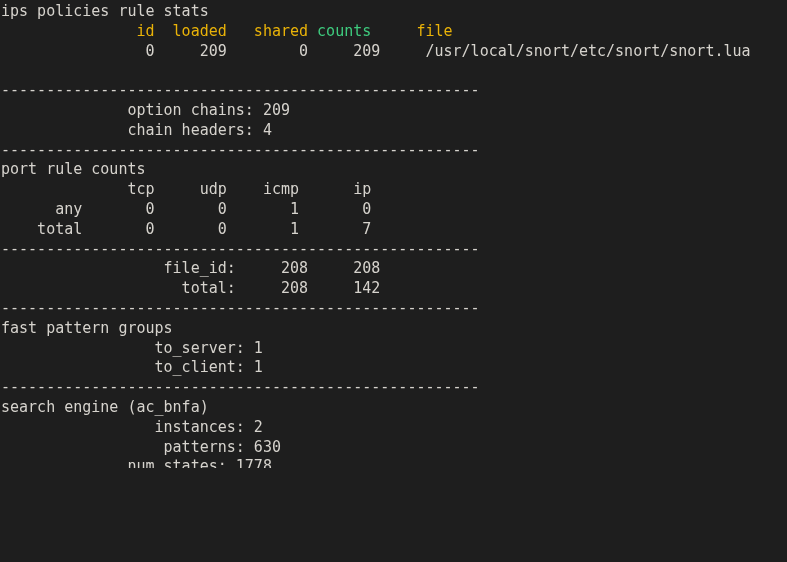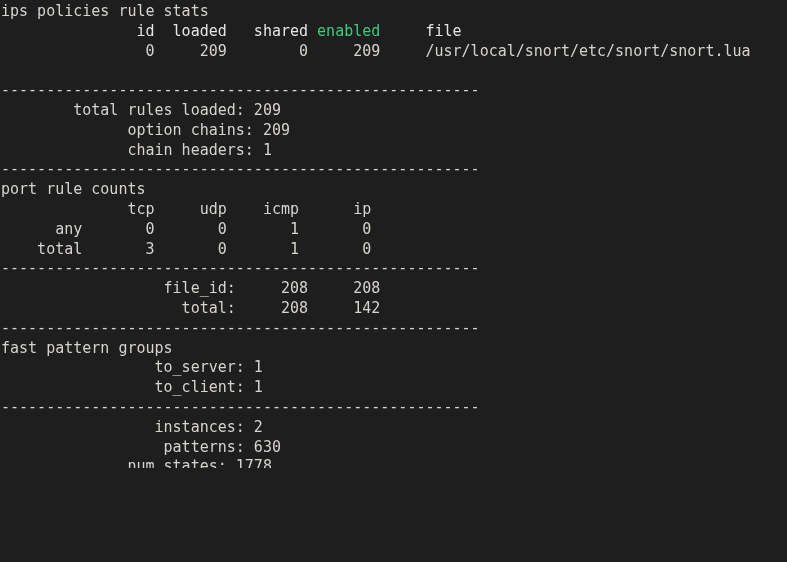--- a/index.html
+++ b/index.html
@@ -33,53 +33,53 @@
   .line.blankline {
     color: transparent;
   }
   .sep {
     color: #d6d3cd;
   }
   .green {
     color: #3ecb7e;
   }
   .plain {
-    color: #e5e5e5;
+    color: #eab308;
   }
 </style>
 </head>
 <body>
 
 <div id="terminal">
   <div class="screen">
 
     <span class="line">ips policies rule stats</span>
-    <span class="line"><span class="plain">               id  loaded   shared </span><span class="green">enabled</span><span class="plain">     file</span></span>
+    <span class="line"><span class="plain">               id  loaded   shared </span><span class="green">counts</span><span class="plain">     file</span></span>
     <span class="line">                0     209        0     209     /usr/local/snort/etc/snort/snort.lua</span>
     <span class="line blankline">.</span>
     <span class="line sep">-----------------------------------------------------</span>
 
-    <span class="line">        total rules loaded: 209</span>
     <span class="line">              option chains: 209</span>
-    <span class="line">              chain headers: 1</span>
+    <span class="line">              chain headers: 4</span>
     <span class="line sep">-----------------------------------------------------</span>
 
     <span class="line">port rule counts</span>
     <span class="line">              tcp     udp    icmp      ip</span>
     <span class="line">      any       0       0       1       0</span>
-    <span class="line">    total       3       0       1       0</span>
+    <span class="line">    total       0       0       1       7</span>
     <span class="line sep">-----------------------------------------------------</span>
 
     <span class="line">                  file_id:     208     208</span>
     <span class="line">                    total:     208     142</span>
     <span class="line sep">-----------------------------------------------------</span>
 
     <span class="line">fast pattern groups</span>
     <span class="line">                 to_server: 1</span>
     <span class="line">                 to_client: 1</span>
     <span class="line sep">-----------------------------------------------------</span>
 
+    <span class="line">search engine (ac_bnfa)</span>
     <span class="line">                 instances: 2</span>
     <span class="line">                  patterns: 630</span>
     <span class="line">              num states: 1778</span>
 
   </div>
 </div>
 
 </body></html>

